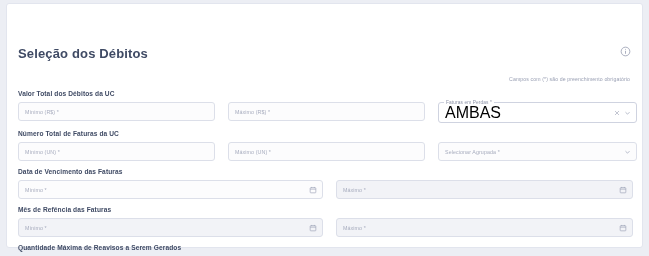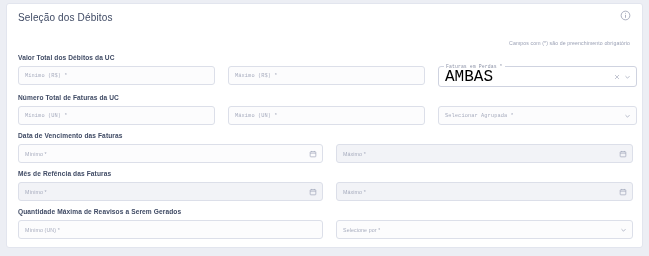--- a/index.html
+++ b/index.html
@@ -33,25 +33,26 @@
     border-radius: 3px;
     padding: 9px 11px 0 11px;
   }
 
   
   .card-head {
     position: relative;
     height: 16px;
   }
   .card-title {
-    font-size: 10px;
-    font-weight: normal;
+    font-size: 13px;
+    font-weight: bold;
     color: #3f4a64;
     letter-spacing: .15px;
     line-height: 10px;
+    margin-top: 36px;
   }
   .info-icon {
     position: absolute;
     top: -3px;
     right: 0;
     width: 11px;
     height: 11px;
     color: #8d93a8;
   }
   .info-icon svg { display: block; }
@@ -78,21 +79,21 @@
     line-height: 9px;
     margin-bottom: 4px;
   }
   .row {
     display: flex;
     align-items: flex-start;
     gap: 13px;
   }
 
   
-  .col-third { width: 197px; flex: 0 0 197px; font-family: Liberation Mono, monospace; }
+  .col-third { width: 197px; flex: 0 0 197px; }
   .col-third.last { width: 199px; flex: 0 0 199px; }
   .col-half  { width: 305px; flex: 0 0 305px; }
   .col-half.right { width: 297px; flex: 0 0 297px; }
 
   
   .control {
     position: relative;
     box-sizing: border-box;
     height: 19px;
     border: 1px solid #dcdfe9;

